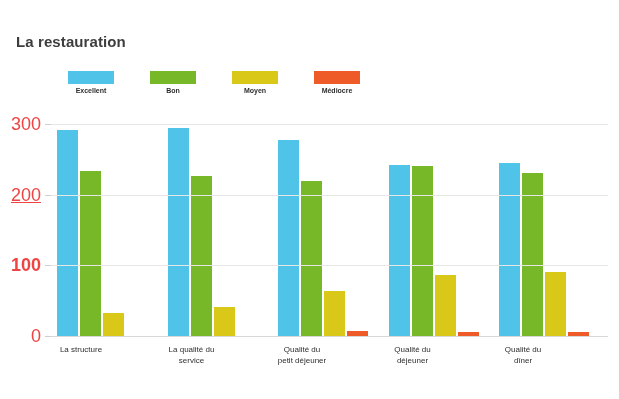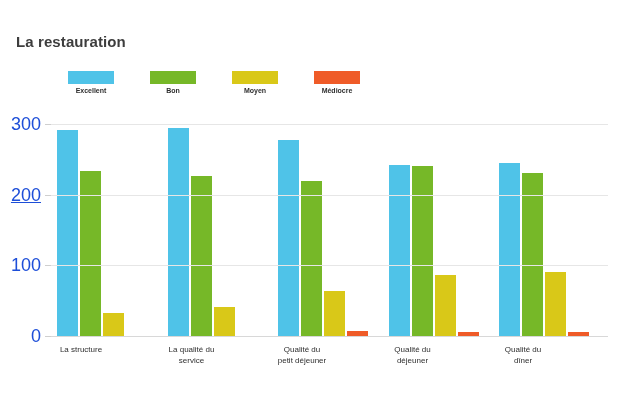--- a/index.html
+++ b/index.html
@@ -86,21 +86,21 @@
     left: -6px;
     width: 6px;
     height: 1px;
     background: #cfcfcf;
   }
   .ytick-label {
     position: absolute;
     right: 100%;
     margin-right: 10px;
     font-size: 18px;
-    color: #1d4ed8;
+    color: #ef4444;
     line-height: 1;
     transform: translateY(-50%);
     white-space: nowrap;
   }
 
   
   .groups {
     position: absolute;
     left: 0;
     top: 0;
@@ -191,21 +191,21 @@
           <div class="bar" title="Bon: 231" style="left: 23px; height: 163.24px; background: rgb(118, 184, 40);"></div>
           <div class="bar" title="Moyen: 90" style="left: 46px; height: 63.6px; background: rgb(217, 200, 24);"></div>
           <div class="bar" title="Médiocre: 6" style="left: 69px; height: 4.24px; background: rgb(239, 91, 40);"></div>
         </div>
       </div>
   <div class="gridline baseline" style="top: 212px;"></div>
       <div class="axis-tick" style="top: 212px;"></div>
       <div class="ytick-label" style="top: 212px;">0</div>
       <div class="gridline" style="top: 141.333px;"></div>
       <div class="axis-tick" style="top: 141.333px;"></div>
-      <div class="ytick-label" style="top: 141.333px;">100</div>
+      <div class="ytick-label" style="top: 141.333px; font-weight: bold;">100</div>
       <div class="gridline" style="top: 70.6667px;"></div>
       <div class="axis-tick" style="top: 70.6667px;"></div>
       <div class="ytick-label" style="top: 70.6667px; text-decoration: underline;">200</div>
       <div class="gridline" style="top: 0px;"></div>
       <div class="axis-tick" style="top: 0px;"></div>
       <div class="ytick-label" style="top: 0px;">300</div>
     </div>
 
   <div class="xlabels" id="xlabels">
       <div class="xlabel" style="left: 90.5px; width: 100px;">La qualité du

